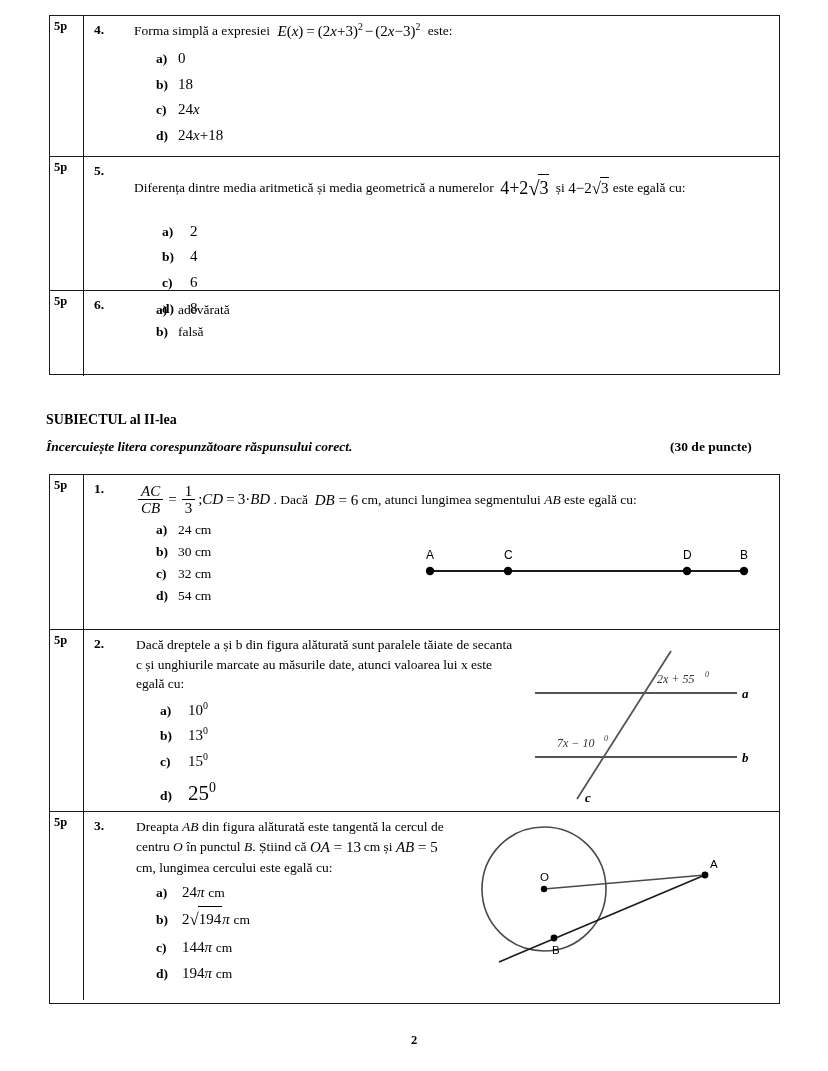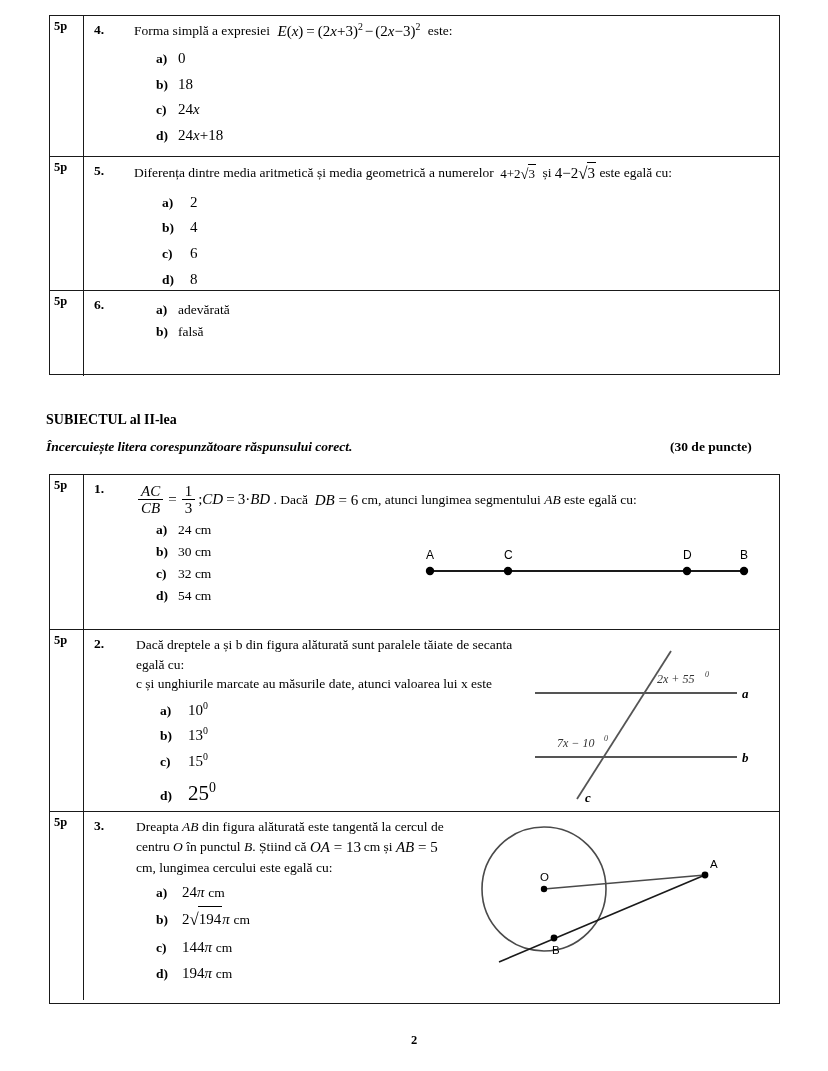--- a/index.html
+++ b/index.html
@@ -194,21 +194,21 @@
         </ul>
       </div>
     </div>
 
     <div class="qrow" style="height:134px;">
       <div class="pts">5p</div>
       <div class="qbody">
         <div class="qnum">5.</div>
         <div class="qstem nojust">
           <span>Diferența dintre media aritmetică și media geometrică a numerelor</span>
-          <span class="mathrun" style="font-size:13px; margin:0 3px;" aria-label="4 plus 2 root 3">
+          <span class="mathrun" style="font-size:18px; margin:12px 3px;" aria-label="4 plus 2 root 3">
             4+2<span class="rad"><span class="sign">√</span><span class="rand">3</span></span>
           </span>
           <span>și</span>
           <span class="mathrun" style="font-size:15px; margin:0 0;" aria-label="4 minus 2 root 3">
             4−2<span class="rad"><span class="sign">√</span><span class="rand">3</span></span>
           </span>
           <span>este egală cu:</span>
         </div>
         <ul class="answers" style="margin-left:68px;">
           <li>
@@ -285,22 +285,22 @@
         </ul>
       </div>
     </div>
 
     <div class="qrow" style="height:182px;">
       <div class="pts">5p</div>
       <div class="qbody">
         <div class="qnum">2.</div>
         <div style="margin-left:42px; width:400px;">
           <div class="qstem nojust" style="margin-left:0;">Dacă dreptele a și b din figura alăturată sunt paralele tăiate de secanta</div>
+          <div class="qstem nojust" style="margin-left:0;">c și unghiurile marcate au măsurile date, atunci valoarea lui x este</div>
           <div class="qstem nojust" style="margin-left:0;">egală cu:</div>
-          <div class="qstem nojust" style="margin-left:0;">c și unghiurile marcate au măsurile date, atunci valoarea lui x este</div>
         </div>
         <ul class="answers" style="margin-left:66px; margin-top:4px;">
           <li>
             <span class="ltr">a)</span>
             <span class="aval mathrun" style="font-size:15px; padding-left:6px;">10<span class="sup">0</span></span>
           </li>
           <li>
             <span class="ltr">b)</span>
             <span class="aval mathrun" style="font-size:15px; padding-left:6px;">13<span class="sup">0</span></span>
           </li>

